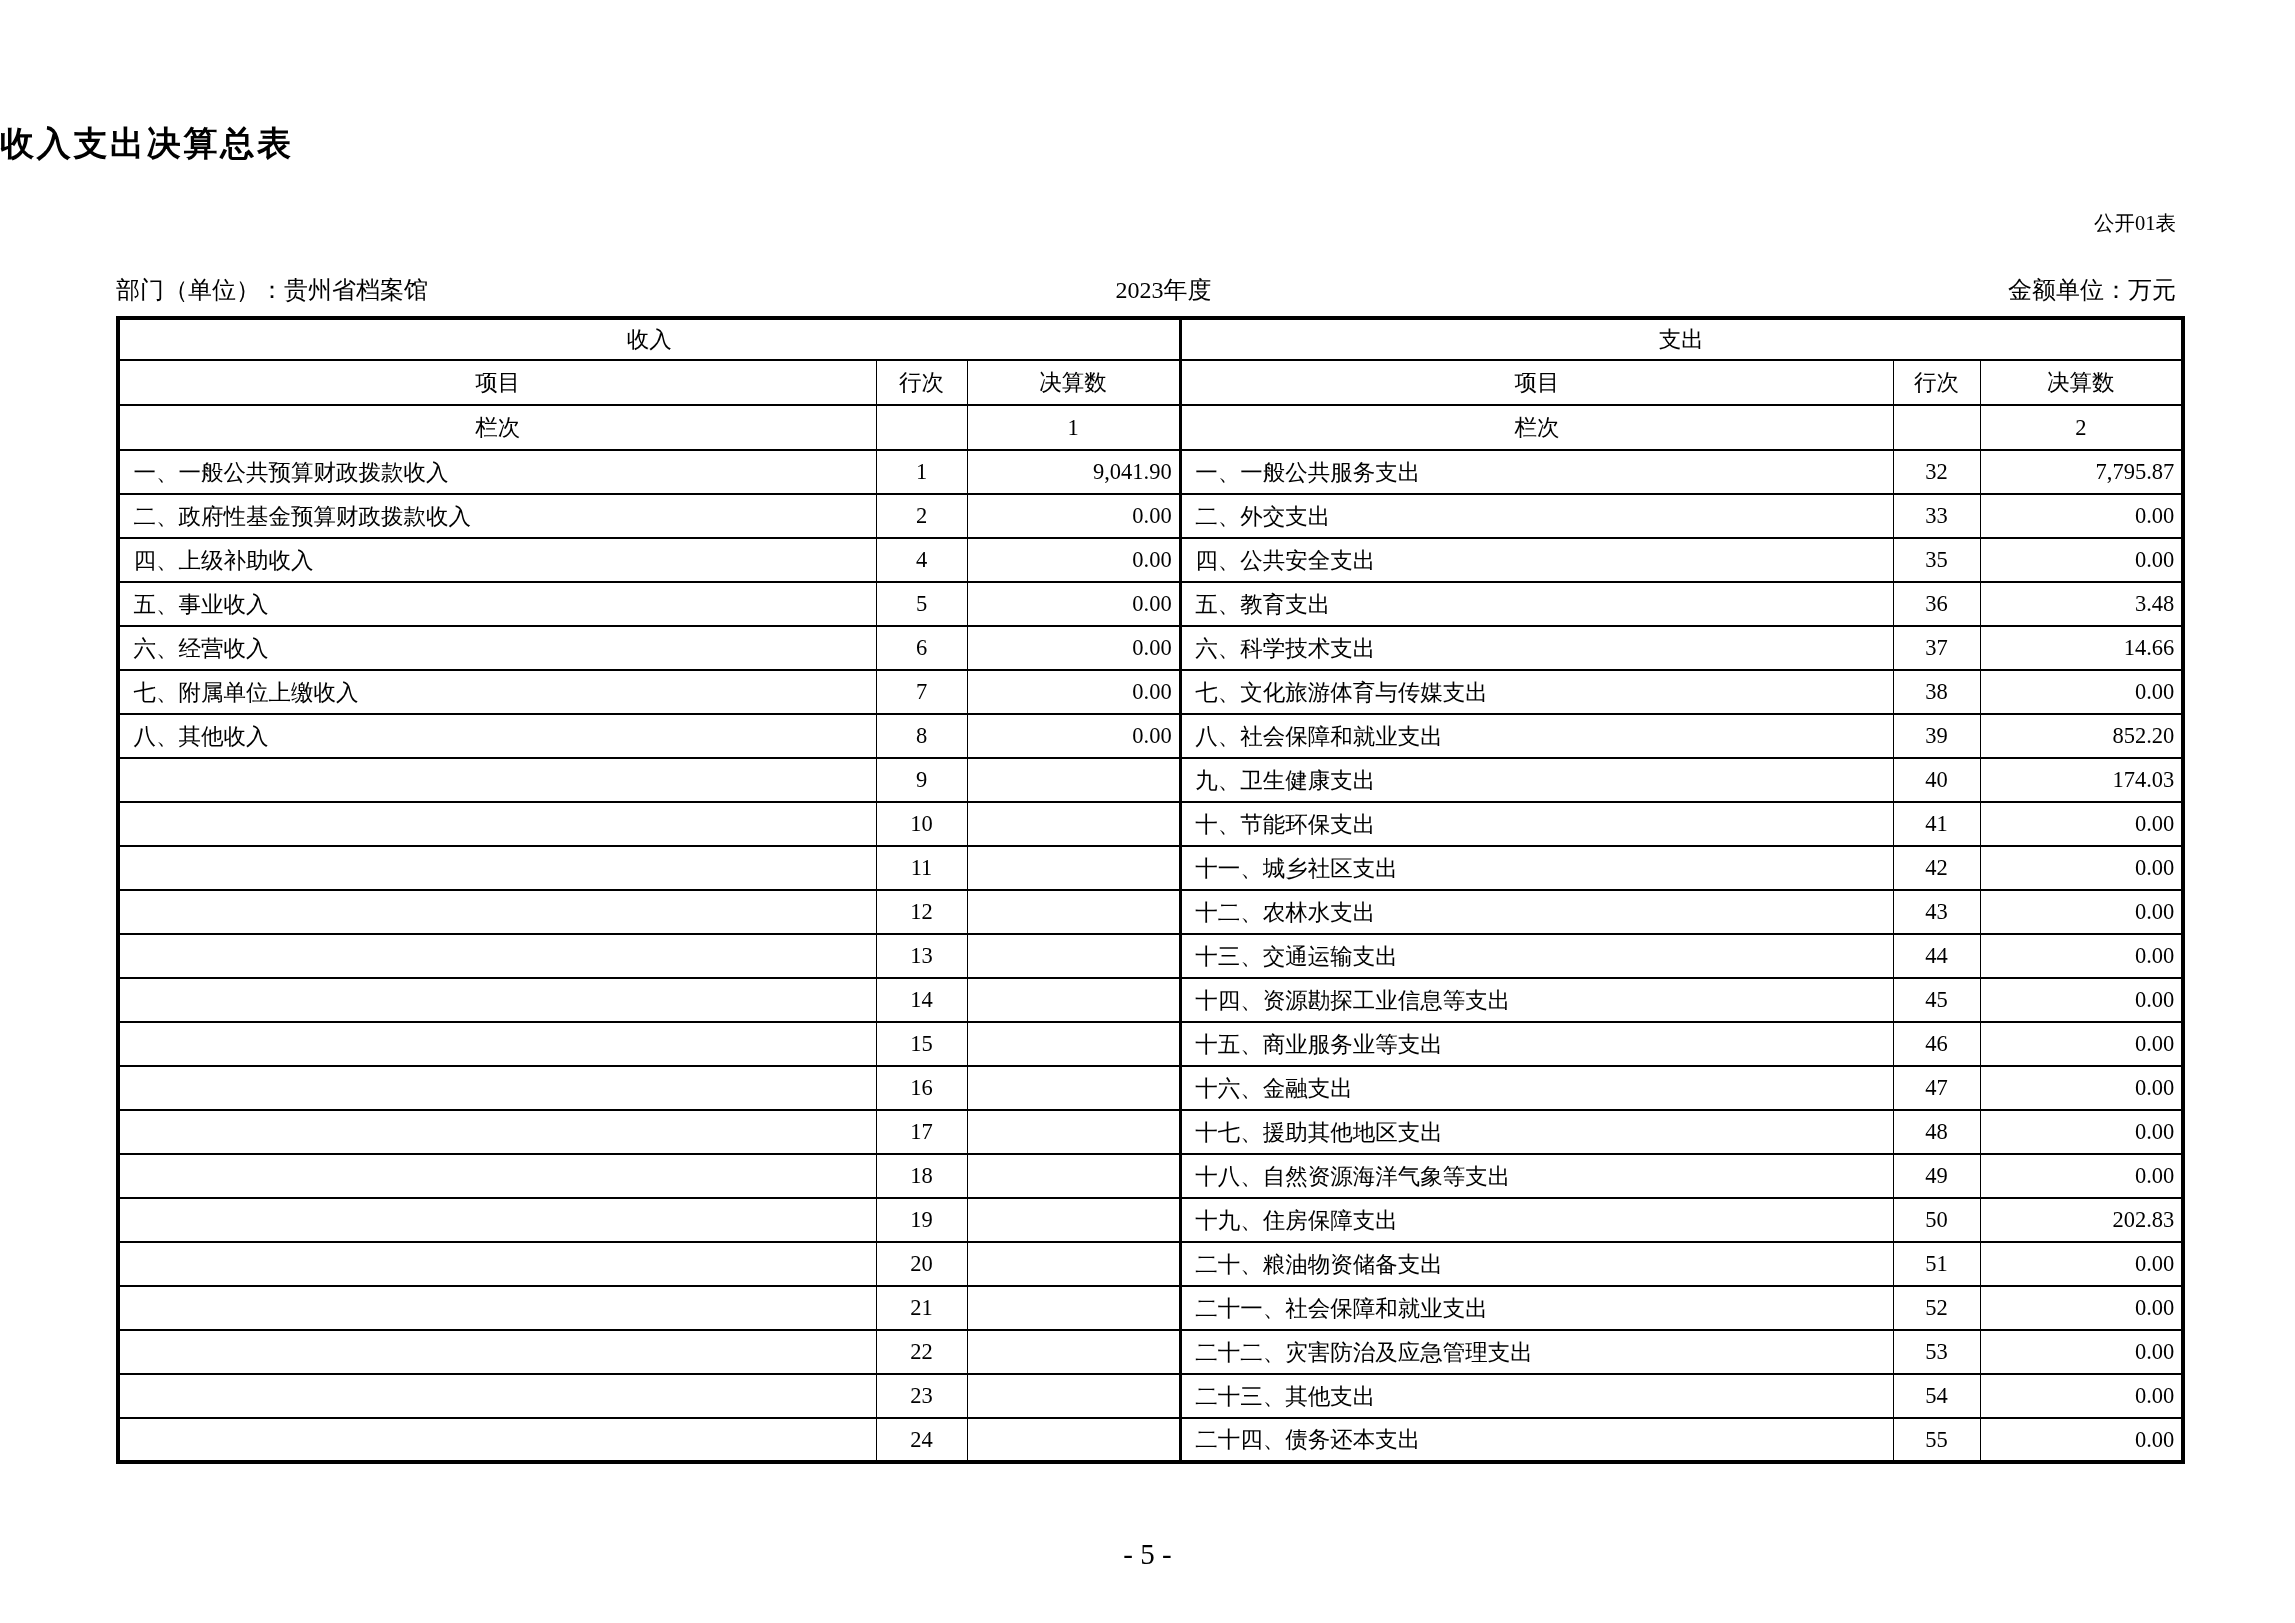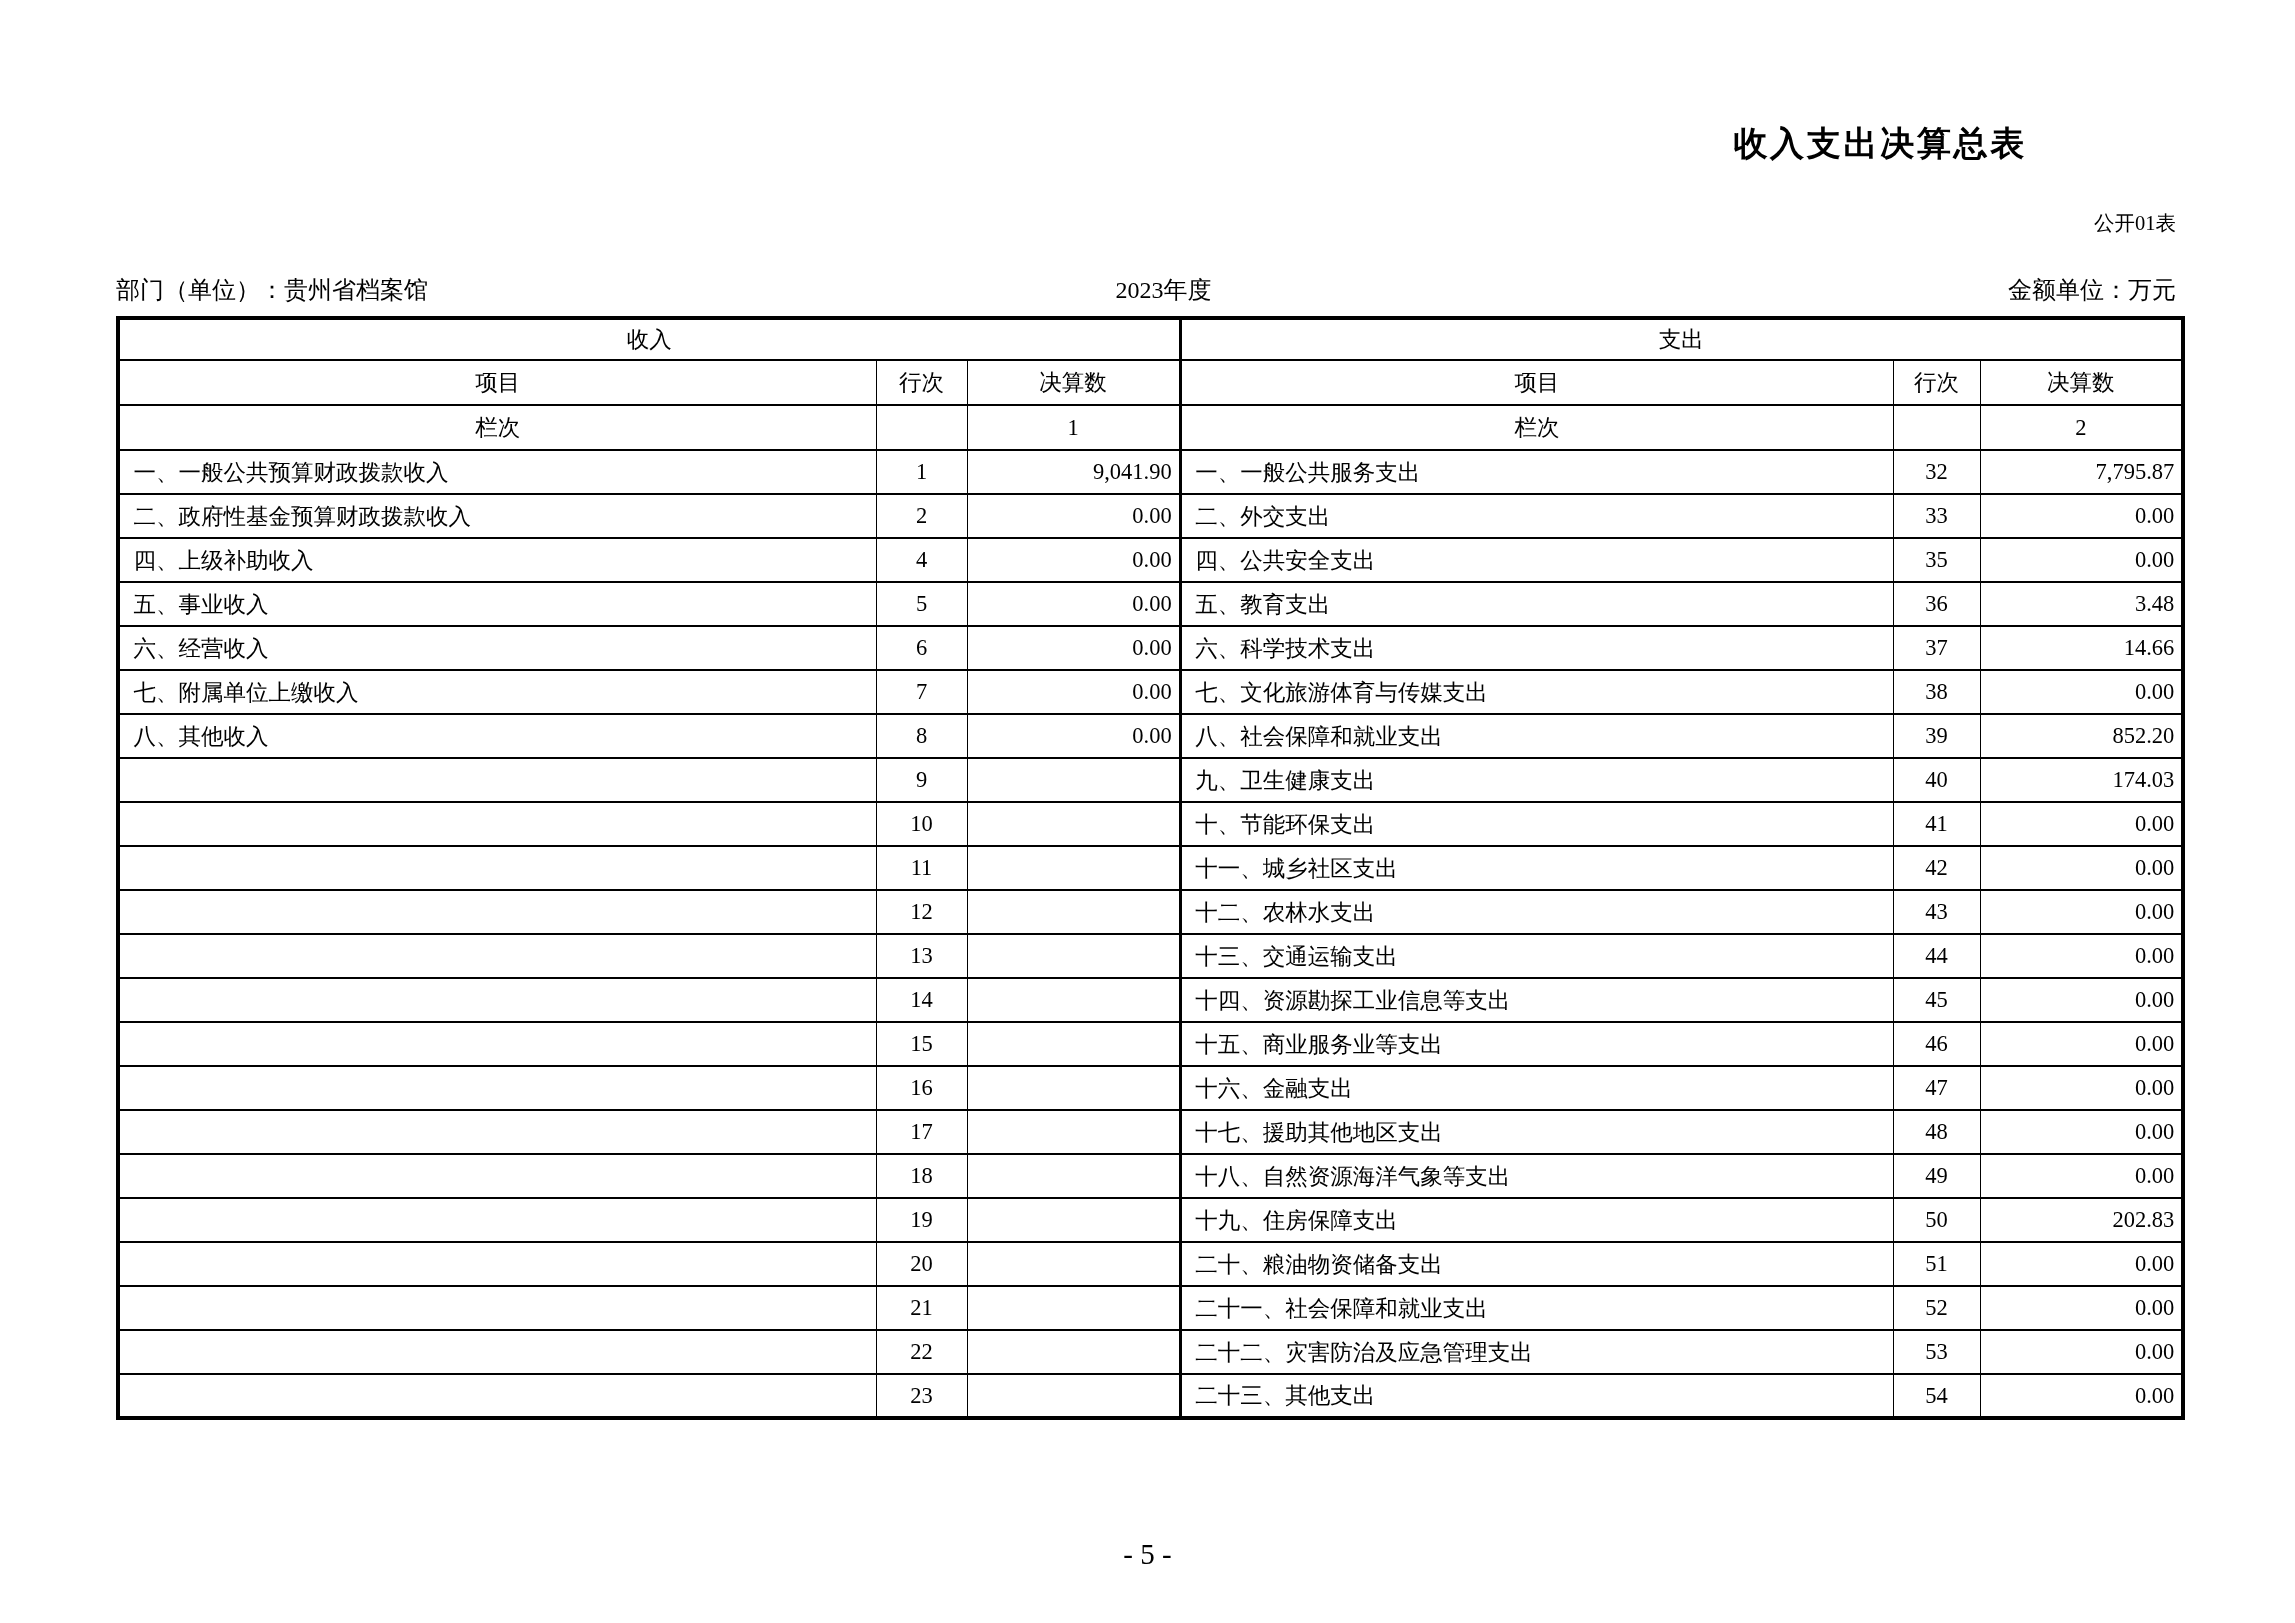--- a/index.html
+++ b/index.html
@@ -11,21 +11,21 @@
     background: #ffffff;
     color: #000000;
     font-family: "Liberation Serif", "DejaVu Serif", serif;
     overflow: hidden;
   }
   .title {
     position: absolute;
     top: 121px;
     left: 0;
     width: 2027px;
-    text-align: right;
+    text-align: left;
     font-size: 34px;
     font-weight: 700;
     letter-spacing: 2.7px;
   }
   .form-code {
     position: absolute;
     top: 209px;
     right: 119px;
     font-size: 20.5px;
   }
@@ -300,19 +300,27 @@
     <td class="amount">0.00</td>
   </tr>
         <tr>
     <td class="item"></td>
     <td class="line">23</td>
     <td class="amount"></td>
     <td class="item divider">二十三、其他支出</td>
     <td class="line">54</td>
     <td class="amount">0.00</td>
   </tr>
+        <tr>
+    <td class="item"></td>
+    <td class="line">24</td>
+    <td class="amount"></td>
+    <td class="item divider">二十四、债务还本支出</td>
+    <td class="line">55</td>
+    <td class="amount">0.00</td>
+  </tr>
       </tbody>
   </table>
 
   <div class="footer">- 5 -</div>
 
 </div>
 
 
 </body></html>

